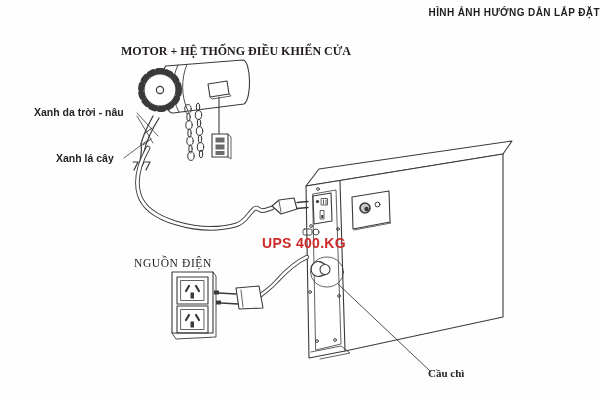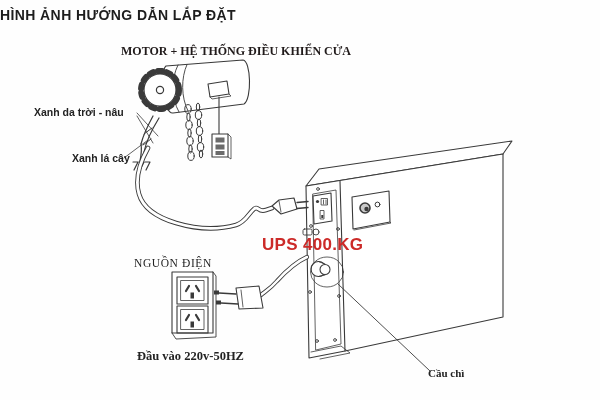--- a/index.html
+++ b/index.html
@@ -3,28 +3,28 @@
 <meta charset="utf-8">
 <style>
   html,body{margin:0;padding:0;}
   body{width:600px;height:400px;overflow:hidden;background:#ffffff;}
   #stage{position:relative;width:600px;height:400px;background:#fefefe;
          font-family:"Liberation Sans",sans-serif;}
   #lineart{position:absolute;left:0;top:0;z-index:1;}
   .lbl{position:absolute;z-index:2;white-space:nowrap;color:#232323;}
   .t-sans{font-family:"Liberation Sans",sans-serif;}
   .t-serif{font-family:"Liberation Serif",serif;}
-  #title{left:0;right:0;top:7px;text-align:left;font-size:14px;font-weight:bold;
+  #title{left:0;right:0;top:7px;text-align:right;font-size:10px;font-weight:bold;
          letter-spacing:.4px;color:#1d1d1d;}
   #motor-label{left:121px;top:44px;font-size:12px;font-weight:bold;color:#211b1b;}
   #wire-label-bluebrown{left:34px;top:106px;font-size:10.5px;font-weight:bold;}
-  #wire-label-green{left:56px;top:152px;font-size:10.5px;font-weight:bold;margin-left:16px;}
+  #wire-label-green{left:56px;top:152px;font-size:10.5px;font-weight:bold;}
   #power-label{left:134px;top:257px;font-size:11.5px;font-weight:normal;letter-spacing:.6px;}
   #input-label{left:137px;top:349px;font-size:12.5px;font-weight:bold;}
-  #ups-model{left:262px;top:235px;font-size:17px;font-weight:bold;color:#cc2a28;
+  #ups-model{left:262px;top:235px;font-size:14px;font-weight:bold;color:#cc2a28;
              letter-spacing:.3px;}
   #ups-name{left:382px;top:226px;font-size:12px;font-weight:bold;}
   #fuse-label{left:392px;top:367px;font-size:11px;font-weight:bold;margin-left:36px;}
 </style>
 </head>
 <body>
 
 <div id="stage">
 
   <svg id="lineart" width="600" height="400" viewBox="0 0 600 400" stroke="#3a3a3a" fill="none" stroke-width="1.1" stroke-linecap="round" stroke-linejoin="round">
@@ -182,19 +182,18 @@
   <div id="title" class="lbl t-sans">HÌNH ẢNH HƯỚNG DẪN LẮP ĐẶT</div>
 
   <div id="motor-label" class="lbl t-serif">MOTOR + HỆ THỐNG ĐIỀU KHIỂN CỬA</div>
 
   <div id="wire-label-bluebrown" class="lbl t-sans">Xanh da trời - nâu</div>
 
   <div id="wire-label-green" class="lbl t-sans">Xanh lá cây</div>
 
   <div id="power-label" class="lbl t-serif">NGUỒN ĐIỆN</div>
 
-  <div id="input-label" class="lbl t-serif">Đầu vào 220v-50HZ</div>
 
   <div id="ups-model" class="lbl t-sans">UPS 400.KG</div>
 
 
   <div id="fuse-label" class="lbl t-serif">Cầu chì</div>
 </div>
 
 </body></html>

